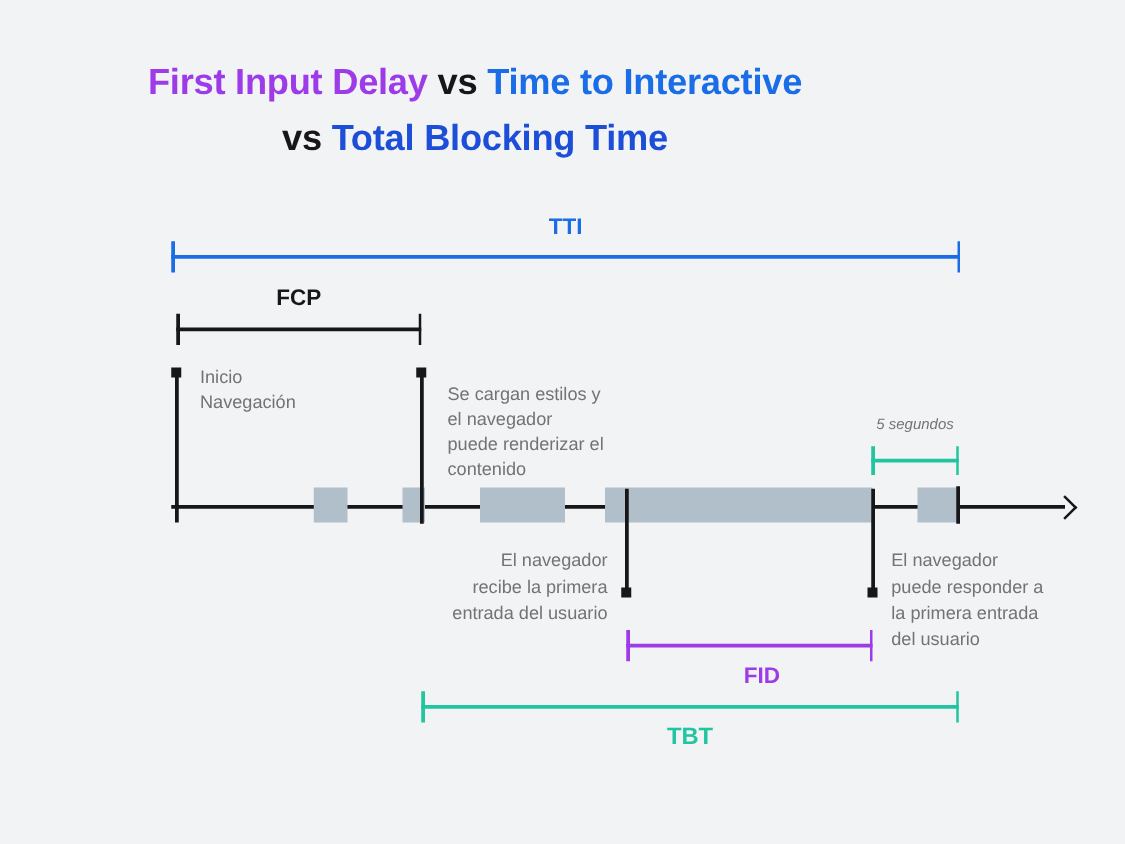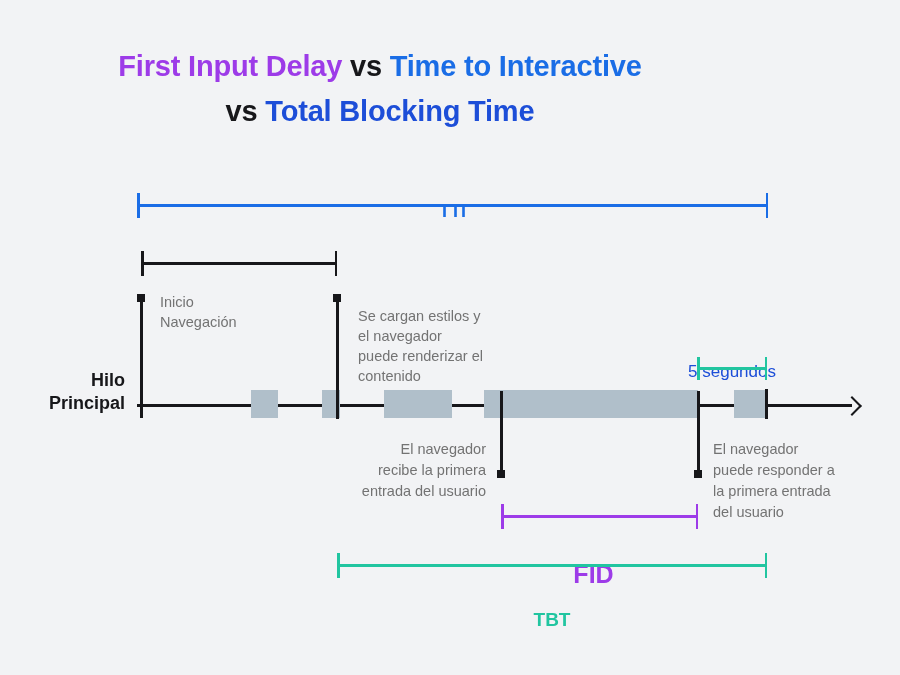--- a/index.html
+++ b/index.html
@@ -16,25 +16,25 @@
   .t-ink{color:#17171a;}
   
   .bracket{position:absolute;}
   .bracket .hline{position:absolute;left:0;right:0;top:50%;margin-top:-1.25px;height:2.5px;}
   .bracket .tick-l{position:absolute;left:0;top:0;bottom:0;width:2.5px;}
   .bracket .tick-r{position:absolute;right:0;top:0;bottom:0;width:2.5px;}
   .c-blue{background:#1a6de6;}
   .c-ink{background:#17171a;}
   .c-teal{background:#21c5a0;}
   .c-purple{background:#9d3be8;}
-  .bracket-label{position:absolute;text-align:center;font-weight:700;margin-top:30px;}
+  .bracket-label{position:absolute;text-align:center;font-weight:700;}
   .lbl-tti{left:137px;top:171px;width:631px;font-size:18px;color:#1a6de6;}
   .lbl-fcp{left:141px;top:228px;width:196px;font-size:18px;color:#17171a;}
-  .lbl-5s{left:632px;top:332px;width:200px;font-size:17px;font-weight:500;color:#1d4ed8;}
-  .lbl-fid{left:495px;top:530px;width:197px;font-size:25px;color:#9d3be8;}
+  .lbl-5s{left:632px;top:332px;width:200px;font-size:12px;font-weight:500;color:#737373;font-style:italic;}
+  .lbl-fid{left:511px;top:530px;width:197px;font-size:18px;color:#9d3be8;}
   .lbl-tbt{left:337px;top:579px;width:430px;font-size:19px;color:#21c5a0;}
   
   .axis-line{position:absolute;left:137px;top:404px;width:715px;height:2.5px;background:#17171a;}
   .arrowhead{position:absolute;left:845px;top:399px;width:12px;height:12px;
              border-top:2.5px solid #17171a;border-right:2.5px solid #17171a;
              transform:rotate(45deg);}
   .task{position:absolute;top:390px;height:28px;background:#b0bfca;}
   .vline{position:absolute;width:2.5px;background:#17171a;}
   .sq{position:absolute;width:8px;height:8px;background:#17171a;}
   
@@ -56,35 +56,34 @@
     <div><span class="t-ink">vs </span><span class="t-teal">Total Blocking Time</span></div>
   </div>
 
   <div class="bracket-label lbl-tti">TTI</div>
   <div class="bracket" style="left:137px;top:193px;width:631px;height:25px;">
     <span class="tick-l c-blue"></span>
     <span class="hline c-blue"></span>
     <span class="tick-r c-blue"></span>
   </div>
 
+  <div class="bracket-label lbl-fcp">FCP</div>
   <div class="bracket" style="left:141px;top:251px;width:196px;height:25px;">
     <span class="tick-l c-ink"></span>
     <span class="hline c-ink"></span>
     <span class="tick-r c-ink"></span>
   </div>
 
   <div class="bracket-label lbl-5s">5 segundos</div>
   <div class="bracket" style="left:697px;top:357px;width:70px;height:23px;">
     <span class="tick-l c-teal"></span>
     <span class="hline c-teal"></span>
     <span class="tick-r c-teal"></span>
   </div>
 
-  <div class="axis-label">Hilo
-Principal</div>
   <div class="axis-line"></div>
   <div class="arrowhead"></div>
 
   <div class="task" style="left:251px;width:27px;"></div>
   <div class="task" style="left:322px;width:18px;"></div>
   <div class="task" style="left:384px;width:68px;"></div>
   <div class="task" style="left:484px;width:214px;"></div>
   <div class="task" style="left:734px;width:32px;"></div>
 
   <div class="vline" style="left:140px;top:299px;height:119px;"></div>

